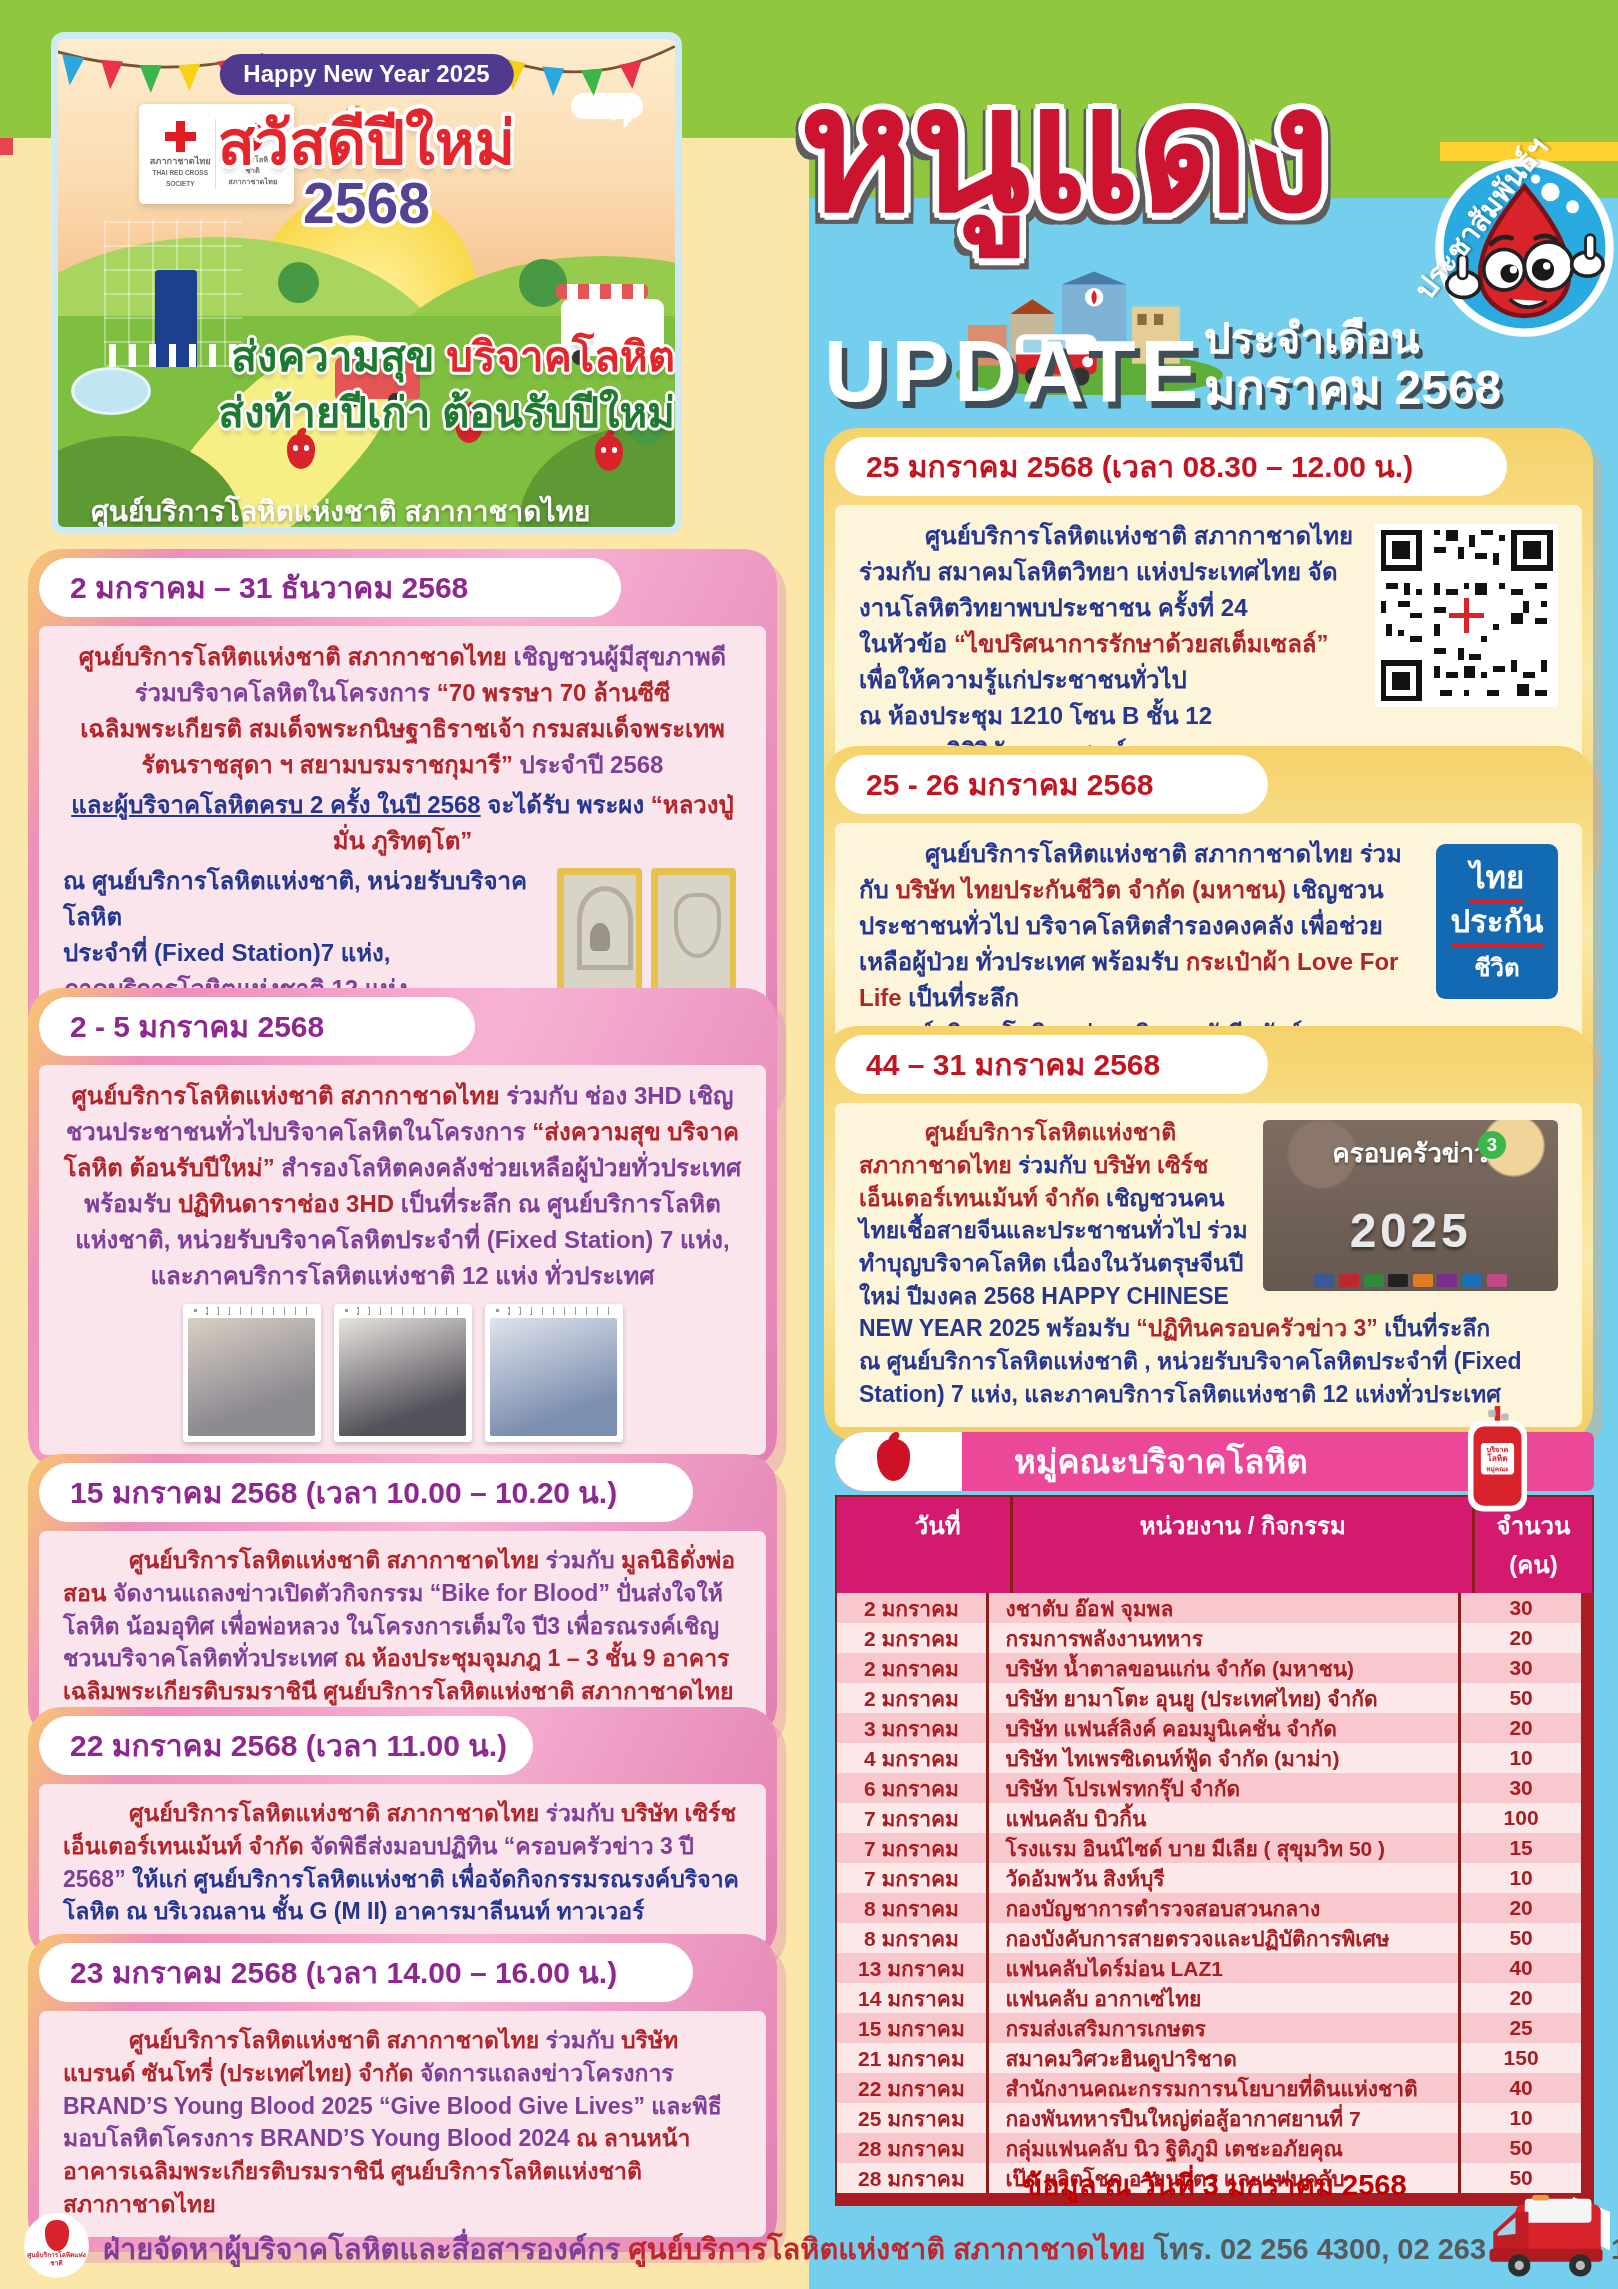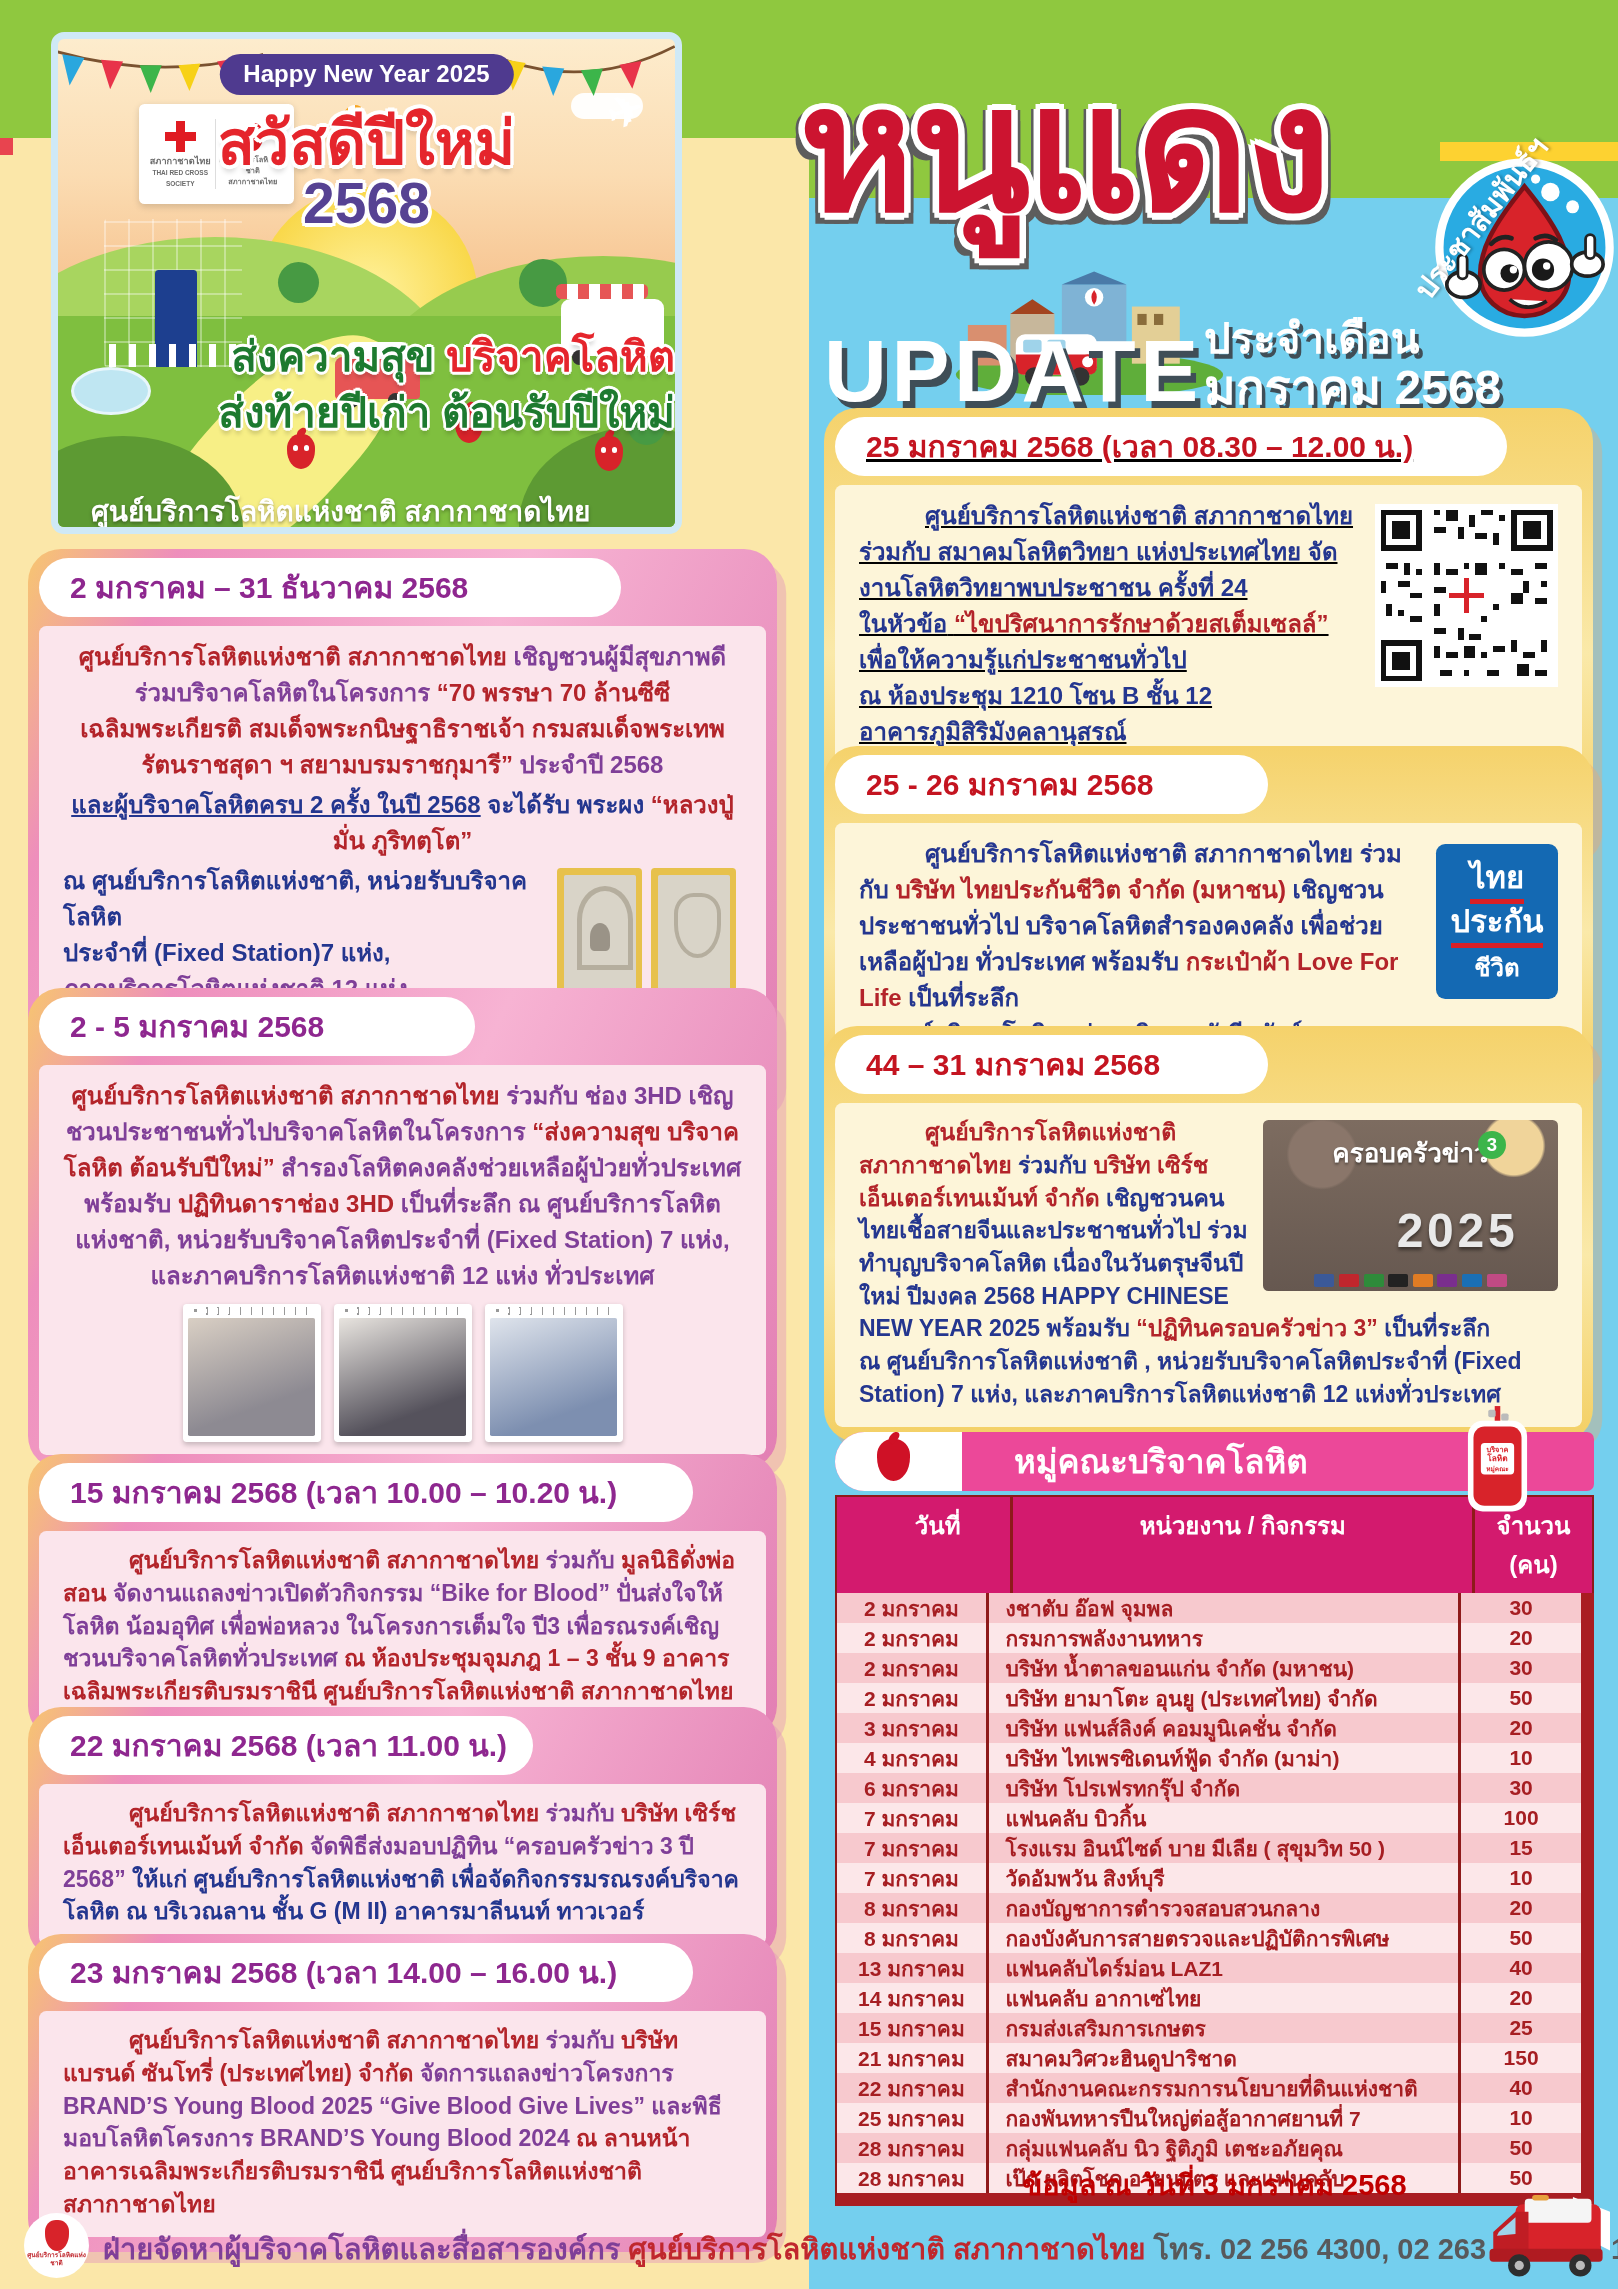--- a/index.html
+++ b/index.html
@@ -113,21 +113,21 @@
   .tlife{float:right;width:122px;height:155px;margin:7.4px 0 3.7px 14.8px;background:#1469b3;border-radius:9.2px;
          color:#fff;text-align:center;font-size:31px;line-height:1.15;padding-top:16.6px;box-sizing:border-box;}
   .tlife .ul{display:inline-block;border-bottom:5.5px solid #d91f26;padding-bottom:3px;}
   .tlife .sm{font-size:24px;margin-top:9.2px;}
   .newsphoto{float:right;width:295px;height:171px;margin:3.7px 0 7.4px 14.8px;border-radius:5.5px;position:relative;overflow:hidden;
      background:radial-gradient(circle at 20% 20%,#8a766a 0 12%,transparent 13%),
                 radial-gradient(circle at 85% 15%,#f0d49a 0 10%,transparent 11%),
                 linear-gradient(180deg,#7d6c60,#665850);}
   .newsphoto .nt{position:absolute;left:0;top:14.8px;width:100%;text-align:center;color:#fff;font-size:26px;text-shadow:0 1.8px 2.8px rgba(0,0,0,.4);}
   .newsphoto .nb{position:absolute;right:52px;top:11px;width:28px;height:28px;border-radius:50%;background:#3cb54a;color:#fff;font-size:18.5px;line-height:28px;text-align:center;}
-  .newsphoto .ny{position:absolute;left:0;bottom:26px;width:100%;text-align:center;color:#e9e9e9;font-size:48px;letter-spacing:3.7px;text-shadow:0 2.8px 3.7px rgba(0,0,0,.45);margin-left:47px;}
+  .newsphoto .ny{position:absolute;left:0;bottom:26px;width:100%;text-align:center;color:#e9e9e9;font-size:48px;letter-spacing:3.7px;text-shadow:0 2.8px 3.7px rgba(0,0,0,.45);}
   .newsphoto .chips{position:absolute;left:0;bottom:3.7px;width:100%;display:flex;justify-content:center;gap:4.6px;}
   .newsphoto .chips i{width:20px;height:13px;border-radius:1.8px;display:block;}
   
   .grp{left:835px;width:759px;}
   .gtitle{position:relative;height:59px;background:#ec4899;border-radius:31px 7.4px 7.4px 31px;display:flex;align-items:center;}
   .gtitle .cap{width:127px;height:59px;background:#fff;border-radius:31px 0 0 31px;position:relative;}
   .gtitle .cap .d{position:absolute;left:42px;top:7.4px;width:33px;height:42px;background:#cf1126;
       border-radius:50% 50% 55% 55%/42% 42% 62% 62%;}
   .gtitle .cap .d:before{content:"";position:absolute;left:13px;top:-8.3px;width:8.3px;height:13px;background:#cf1126;border-radius:50% 50% 0 50%;transform:rotate(45deg);}
   .gtitle .tt{color:#fff;font-size:33px;margin-left:52px;}
@@ -387,21 +387,21 @@
       <p class="ind">
         <span class="t-red">ศูนย์บริการโลหิตแห่งชาติ สภากาชาดไทย</span>
         <span class="t-pur">ร่วมกับ</span>
         <span class="t-red">บริษัท แบรนด์ ซันโทรี่ (ประเทศไทย) จำกัด</span>
         <span class="t-pur">จัดการแถลงข่าวโครงการ BRAND’S Young Blood 2025 “Give Blood Give Lives” และพิธีมอบโลหิตโครงการ BRAND’S Young Blood 2024</span>
         <span class="t-red">ณ ลานหน้าอาคารเฉลิมพระเกียรติบรมราชินี ศูนย์บริการโลหิตแห่งชาติ สภากาชาดไทย</span>
       </p>
     </div>
   </div>
 
-  <div class="rbox" style="top:408px;text-decoration:underline;">
+  <div class="rbox" style="top:428px;">
     <div class="hdr wide">
         <span class="hdr-t">25 มกราคม 2568 (เวลา 08.30 – 12.00 น.)</span>
       </div>
     <div class="bod">
 
       <svg class="qr" viewBox="0 0 29 29" shape-rendering="crispEdges">
         <rect width="29" height="29" fill="#fff"></rect>
         <g fill="#111">
           <path d="M0 0h7v7h-7z M22 0h7v7h-7z M0 22h7v7h-7z"></path>
           <path d="M9 0h1v1h-1z M11 0h2v2h-2z M15 1h1v2h-1z M17 0h2v1h-2z M20 1h1v1h-1z

